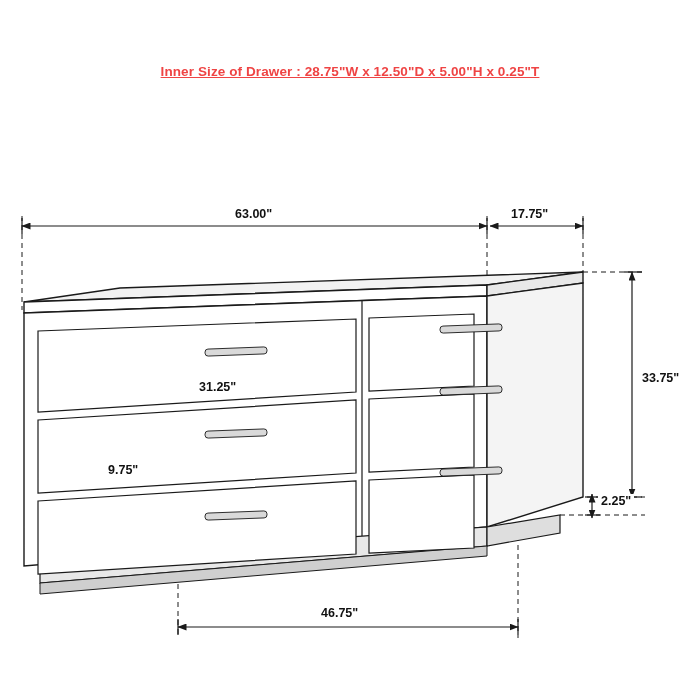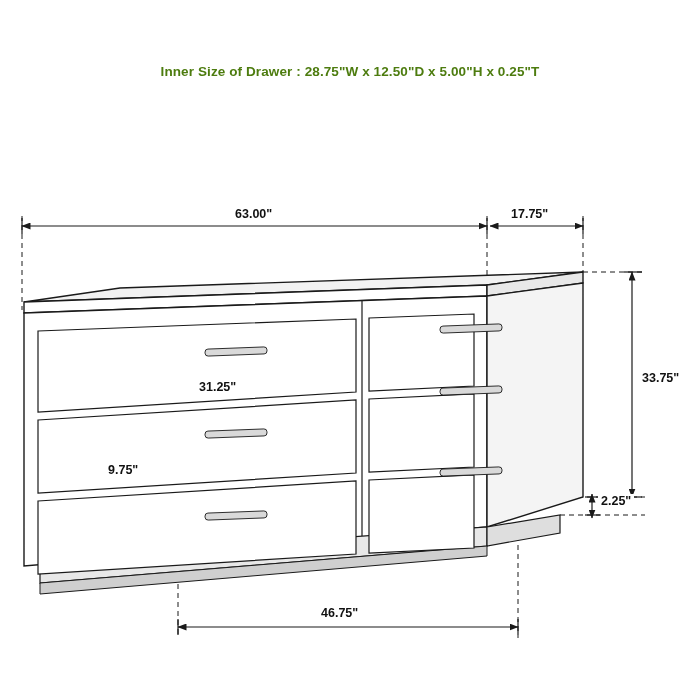--- a/index.html
+++ b/index.html
@@ -24,21 +24,22 @@
   }
   .title {
     position: absolute;
     left: 0;
     top: 64px;
     width: 700px;
     text-align: center;
     font-size: 13.5px;
     font-weight: bold;
     letter-spacing: 0.1px;
-    color: #4d7c0f;
+    color: #ef4444;
+    text-decoration: underline;
   }
   .dim-label {
     position: absolute;
     font-size: 12.5px;
     font-weight: bold;
     color: #111;
     background: #ffffff;
     padding: 0 3px;
     white-space: nowrap;
   }

